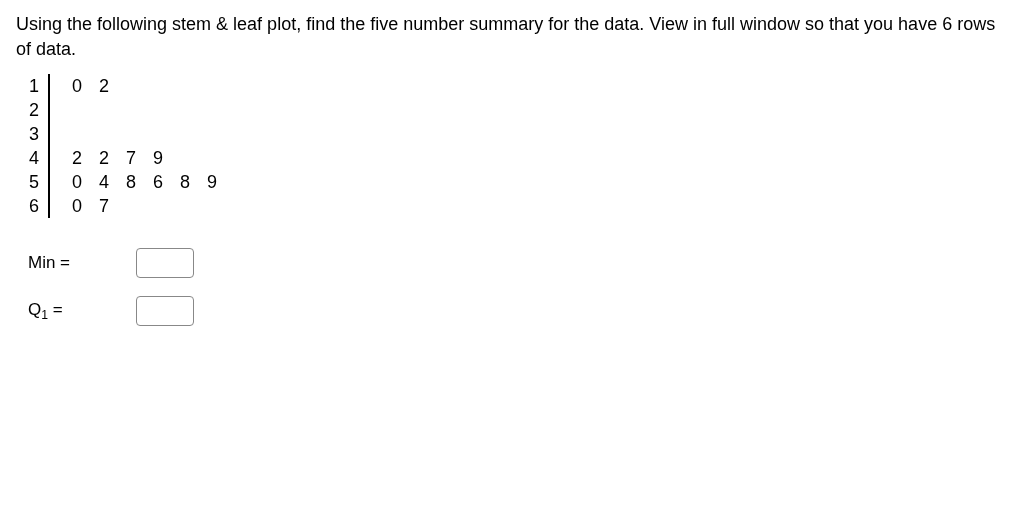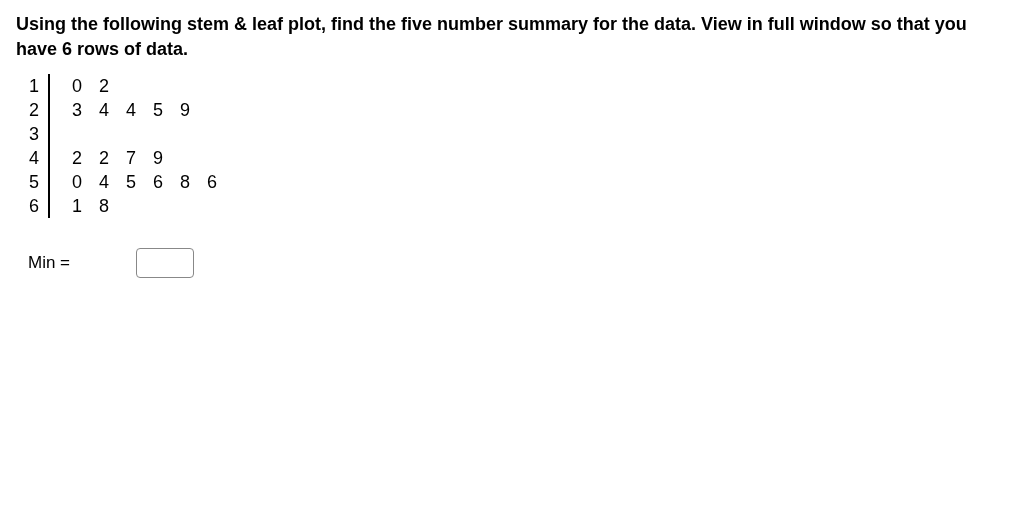--- a/index.html
+++ b/index.html
@@ -12,21 +12,21 @@
       font-size: 16px;
       padding: 12px 16px;
       background: #fff;
       color: #000;
       width: 1024px;
     }
     .question-text {
       font-size: 18px;
       line-height: 1.4;
       margin-bottom: 12px;
-      font-weight: 700;
+      font-weight: 400;
     }
     .stem-leaf {
       margin: 10px 0 30px 10px;
       font-family: Arial, sans-serif;
       font-size: 18px;
     }
     .stem-leaf-row {
       display: flex;
       align-items: center;
       height: 24px;
@@ -81,42 +81,47 @@
 
 <div class="stem-leaf">
   <div class="stem-leaf-row">
     <span class="stem">1</span>
     <span class="divider"></span>
     <span class="leaves">0 2</span>
   </div>
   <div class="stem-leaf-row">
     <span class="stem">2</span>
     <span class="divider"></span>
-    <span class="leaves">3 4 4 5 9</span>
   </div>
   <div class="stem-leaf-row">
     <span class="stem">3</span>
     <span class="divider"></span>
     <span class="leaves"></span>
   </div>
   <div class="stem-leaf-row">
     <span class="stem">4</span>
     <span class="divider"></span>
     <span class="leaves">2 2 7 9</span>
   </div>
   <div class="stem-leaf-row">
     <span class="stem">5</span>
     <span class="divider"></span>
-    <span class="leaves">0 4 5 6 8 6</span>
+    <span class="leaves">0 4 8 6 8 9</span>
   </div>
   <div class="stem-leaf-row">
     <span class="stem">6</span>
     <span class="divider"></span>
-    <span class="leaves">1 8</span>
+    <span class="leaves">0 7</span>
   </div>
 </div>
 
 <div class="answers">
   <div class="answer-row">
     <span class="answer-label">Min =</span>
     <input class="answer-input" type="text" value="" style="">
   </div>
+  <div class="answer-row">
+    <span class="answer-label">
+      <span>Q</span><sub>1</sub><span> =</span>
+    </span>
+    <input class="answer-input" type="text" value="" style="">
+  </div>
 </div>
 
 </body></html>

